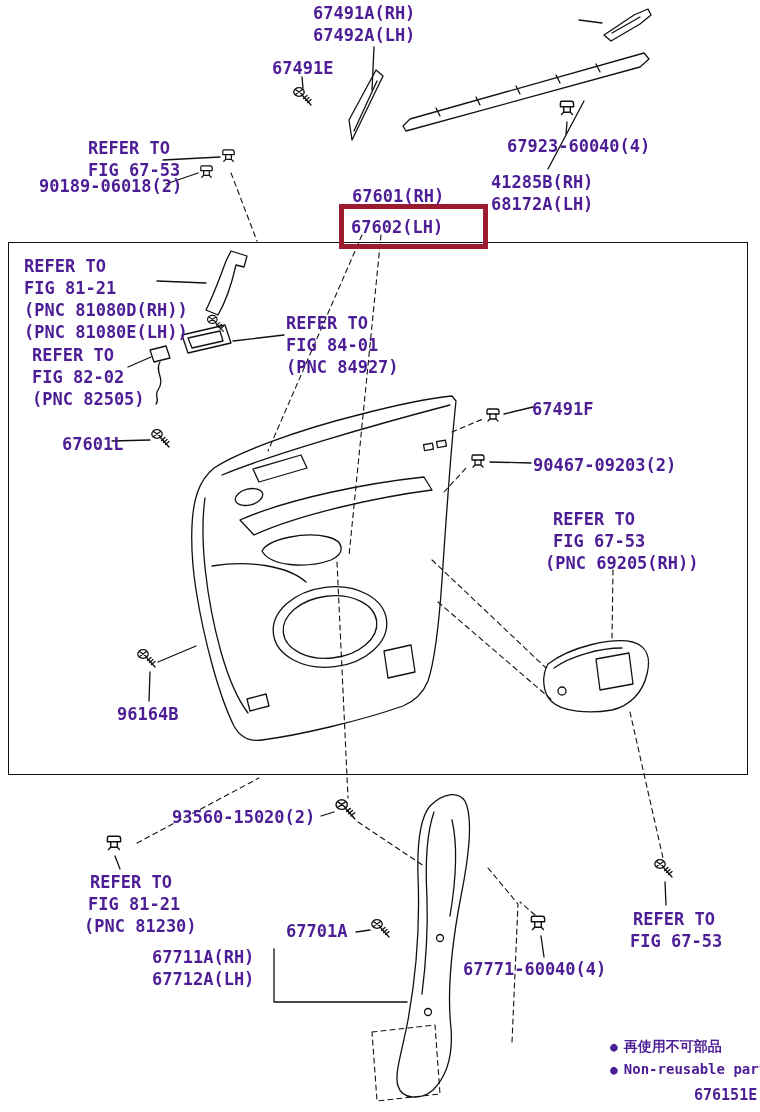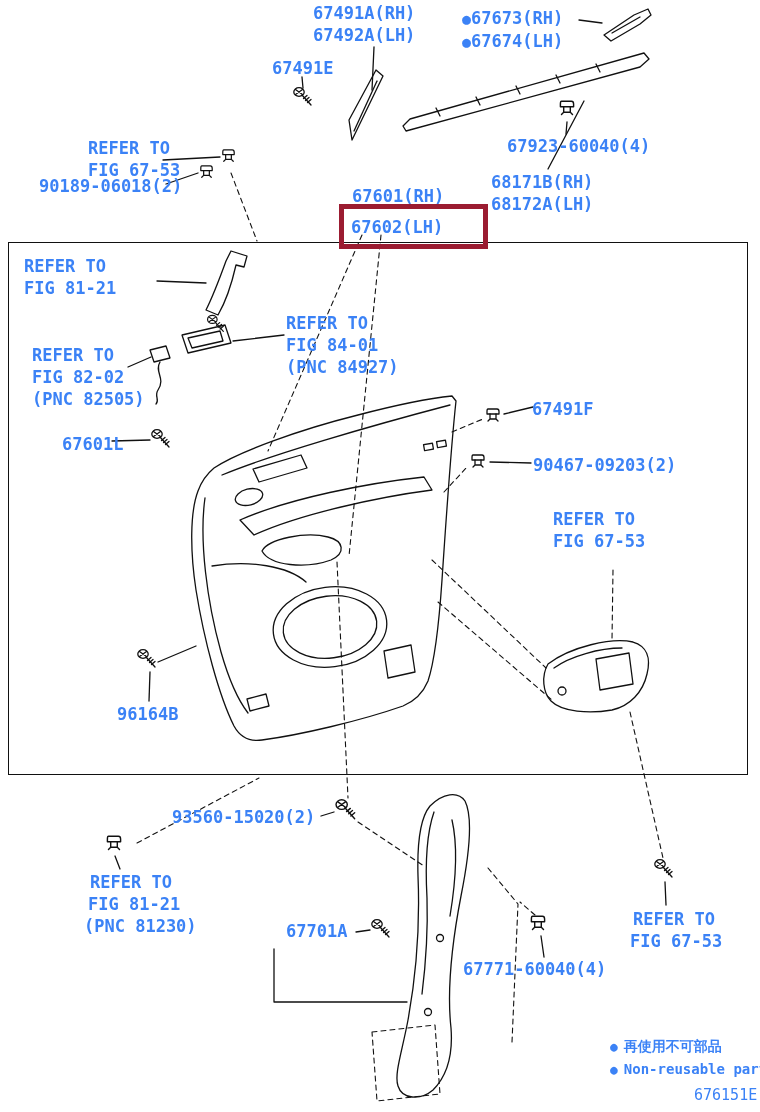--- a/index.html
+++ b/index.html
@@ -1,28 +1,28 @@
 <!DOCTYPE html>
 <html><head>
 <meta charset="utf-8">
 <style>
   html,body{margin:0;padding:0;background:#fff}
   .canvas{position:relative;width:760px;height:1112px;background:#fff;overflow:hidden;
-          font-family:"DejaVu Sans Mono",monospace;color:#3b82f6}
+          font-family:"DejaVu Sans Mono",monospace;color:#4c1d95}
   svg.art{position:absolute;left:0;top:0}
   svg.art *{fill:none;stroke:#111;stroke-width:1.3;stroke-linecap:round;stroke-linejoin:round}
   svg.art .dash{stroke-dasharray:5 4;stroke-width:1.1}
   .lbl{position:absolute;font-size:17px;font-weight:bold;line-height:22px;white-space:nowrap}
   .lbl .dot{font-size:15px}
   .frame{position:absolute;left:8px;top:242px;width:738px;height:531px;border:1.5px solid #111}
   .hl{position:absolute;left:339px;top:204px;width:132px;height:35px;border:5px solid #9b1c31;
       display:flex;align-items:center;padding-left:7px;font-size:17px;font-weight:bold;white-space:nowrap}
   .legend{position:absolute;font-size:14px;font-weight:bold;line-height:23px;white-space:nowrap}
   .legend .dot{font-size:13px;margin-right:6px}
-  .code{position:absolute;left:694px;top:1086px;font-size:15px;font-weight:normal}
+  .code{position:absolute;left:694px;top:1086px;font-size:15px;font-weight:bold}
 </style>
 </head>
 <body>
 
 <div class="canvas">
 
   <svg class="art" width="760" height="1112" viewBox="0 0 760 1112">
     <defs>
       <symbol id="sym-screw" viewBox="0 0 24 24">
         <ellipse cx="8" cy="7" rx="5.2" ry="4.4"></ellipse>
@@ -157,31 +157,27 @@
 
   <div class="lbl" style="left:313px;top:2px">
     <div>67491A(RH)</div>
     <div>67492A(LH)</div>
   </div>
 
   <div class="lbl" style="left:272px;top:57px">
     <div>67491E</div>
   </div>
 
-  <div class="lbl" style="left:462px;top:7px">
-    <div><span class="dot">●</span><span>67673(RH)</span></div>
-    <div><span class="dot">●</span><span>67674(LH)</span></div>
-  </div>
 
   <div class="lbl" style="left:507px;top:135px">
     <div>67923-60040(4)</div>
   </div>
 
   <div class="lbl" style="left:491px;top:171px">
-    <div>68171B(RH)</div>
+    <div>41285B(RH)</div>
     <div>68172A(LH)</div>
   </div>
 
   <div class="lbl" style="left:352px;top:185px">
     <div>67601(RH)</div>
   </div>
 
   <div class="hl" style="border-color: rgb(155, 28, 49);">
     <span>67602(LH)</span>
   </div>
@@ -191,20 +187,22 @@
     <div>FIG 67-53</div>
   </div>
 
   <div class="lbl" style="left:39px;top:175px">
     <div>90189-06018(2)</div>
   </div>
 
   <div class="lbl" style="left:24px;top:255px">
     <div>REFER TO</div>
     <div>FIG 81-21</div>
+    <div>(PNC 81080D(RH))</div>
+    <div>(PNC 81080E(LH))</div>
   </div>
 
   <div class="lbl" style="left:286px;top:312px">
     <div>REFER TO</div>
     <div>FIG 84-01</div>
     <div>(PNC 84927)</div>
   </div>
 
   <div class="lbl" style="left:32px;top:344px">
     <div>REFER TO</div>
@@ -220,40 +218,45 @@
     <div>67601L</div>
   </div>
 
   <div class="lbl" style="left:533px;top:454px">
     <div>90467-09203(2)</div>
   </div>
 
   <div class="lbl" style="left:545px;top:508px">
     <div style="padding-left:8px">REFER TO</div>
     <div style="padding-left:8px">FIG 67-53</div>
+    <div>(PNC 69205(RH))</div>
   </div>
 
   <div class="lbl" style="left:117px;top:703px">
     <div>96164B</div>
   </div>
 
   <div class="lbl" style="left:172px;top:806px">
     <div>93560-15020(2)</div>
   </div>
 
   <div class="lbl" style="left:84px;top:871px">
     <div style="padding-left:6px">REFER TO</div>
     <div style="padding-left:4px">FIG 81-21</div>
     <div>(PNC 81230)</div>
   </div>
 
   <div class="lbl" style="left:286px;top:920px">
     <div>67701A</div>
   </div>
 
+  <div class="lbl" style="left:152px;top:946px">
+    <div>67711A(RH)</div>
+    <div>67712A(LH)</div>
+  </div>
 
   <div class="lbl" style="left:463px;top:958px">
     <div>67771-60040(4)</div>
   </div>
 
   <div class="lbl" style="left:630px;top:908px">
     <div style="padding-left:3px">REFER TO</div>
     <div>FIG 67-53</div>
   </div>
 

